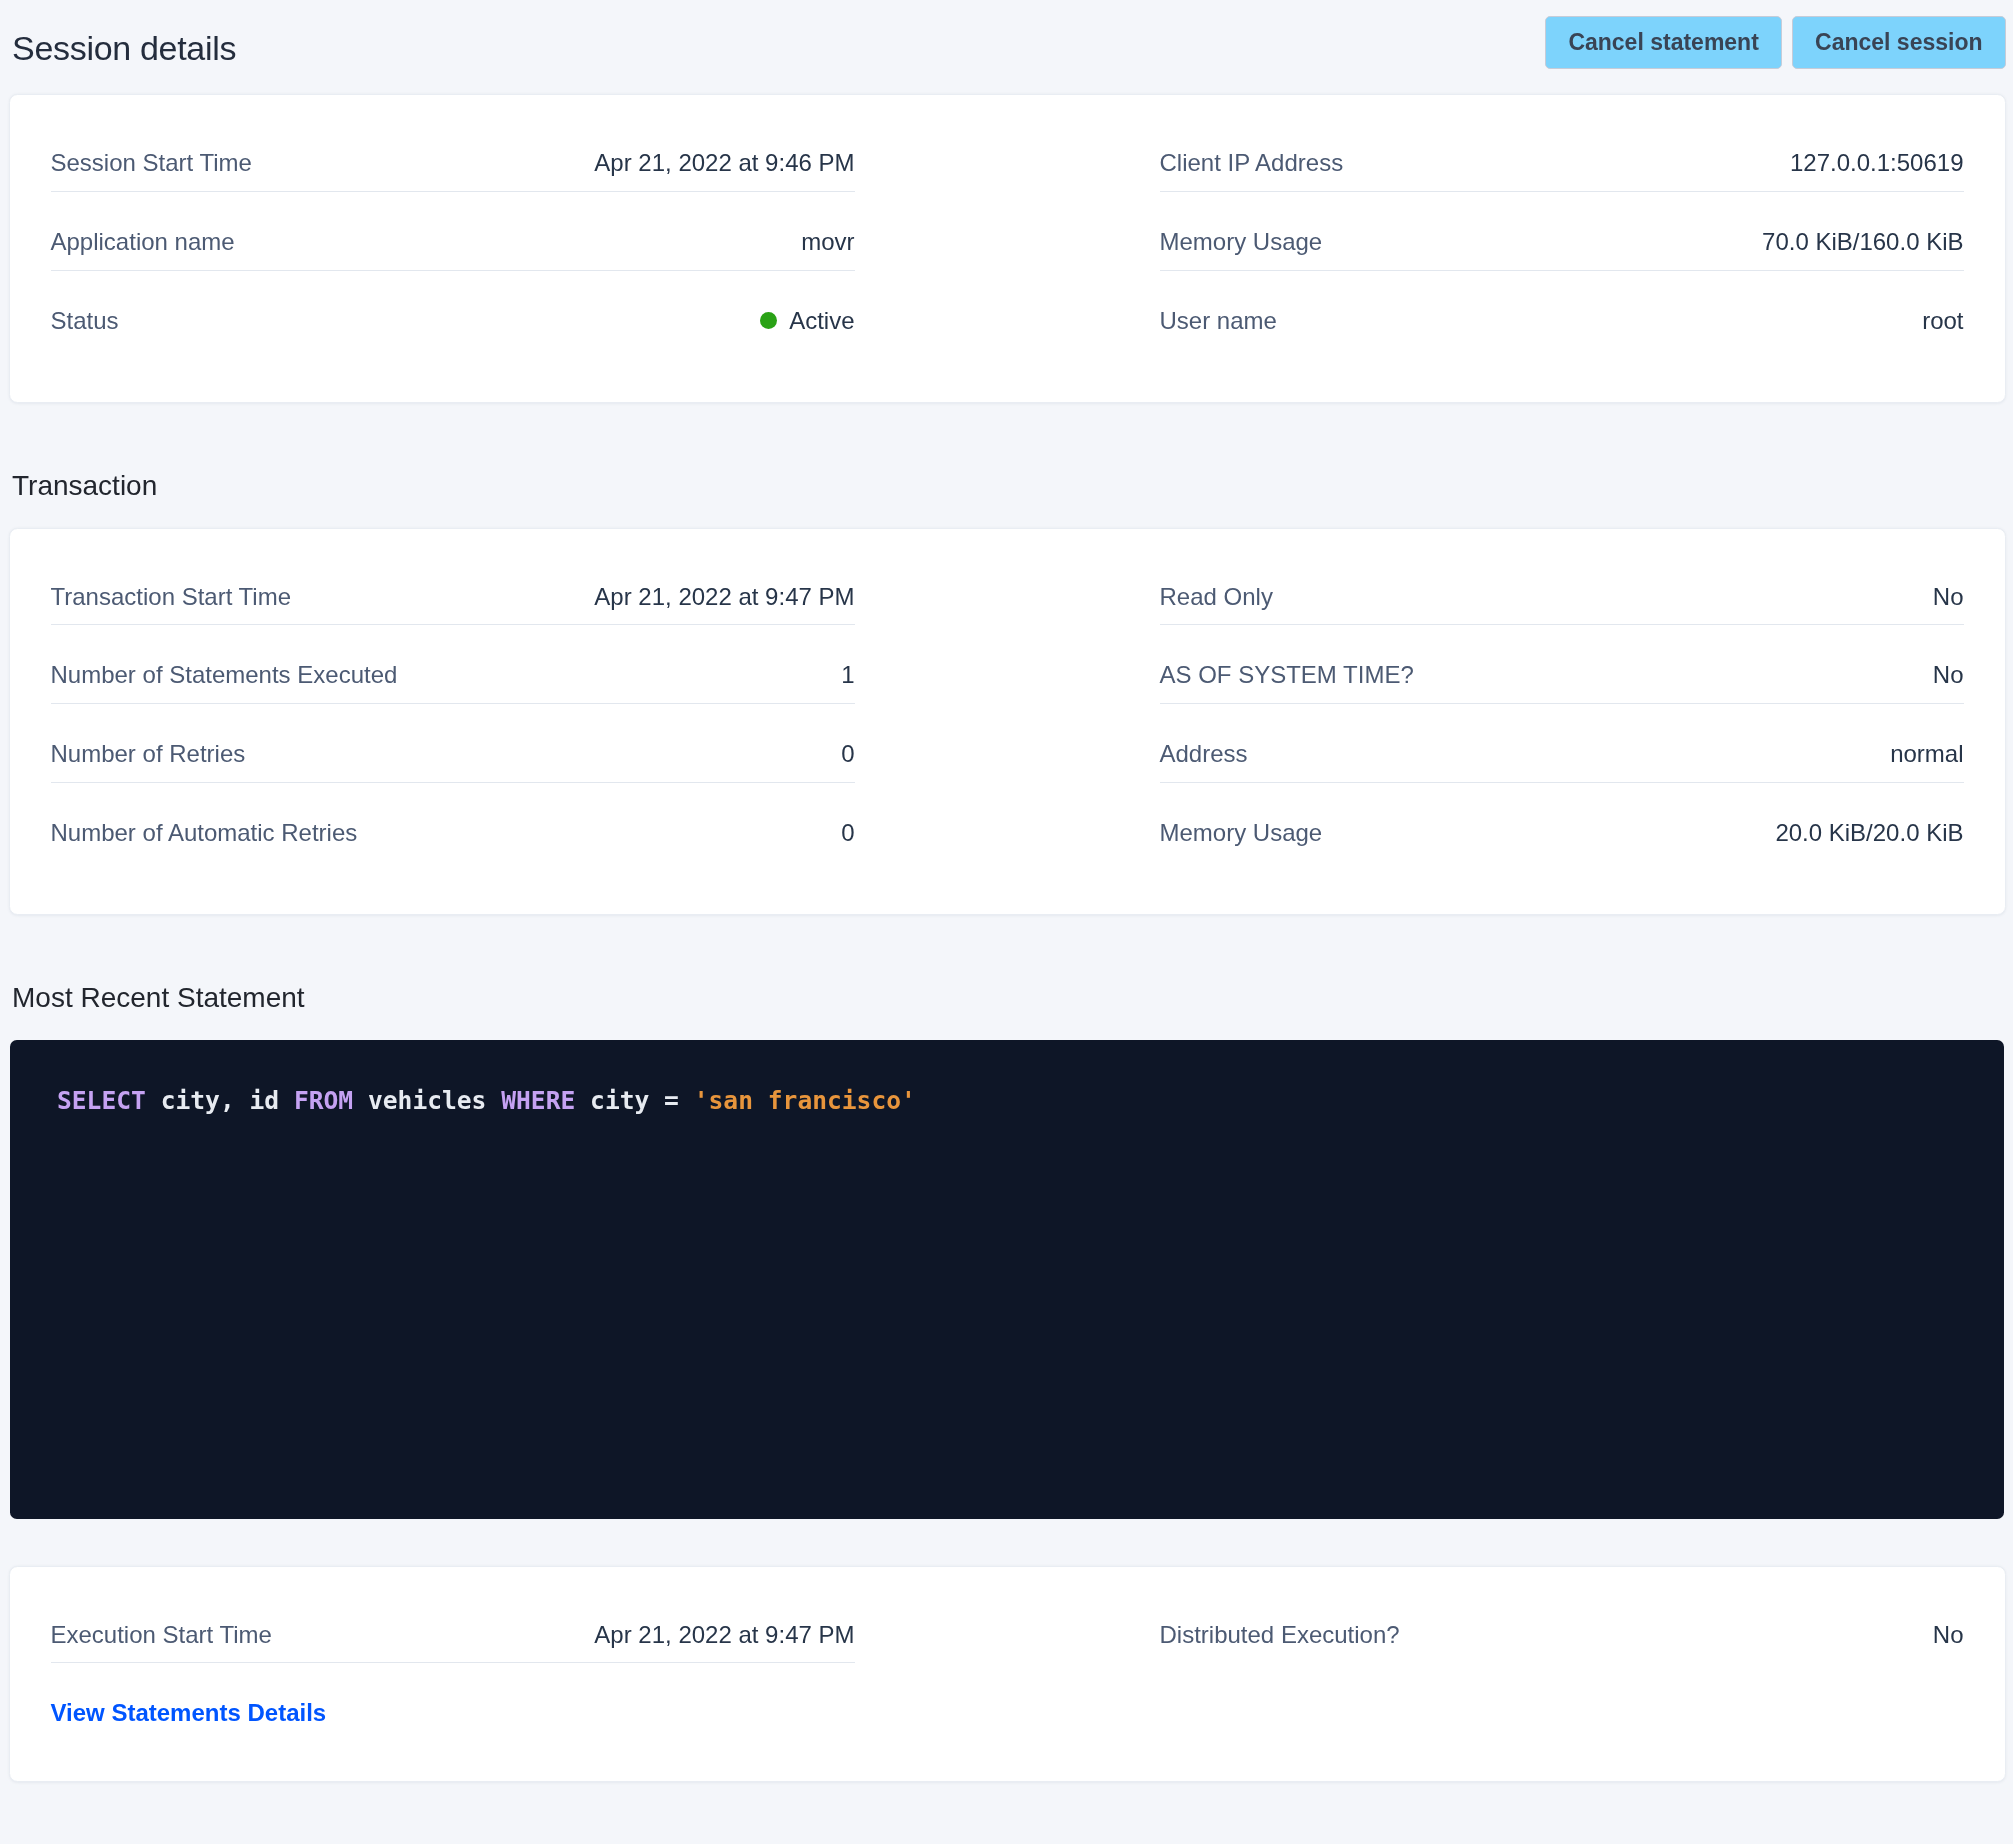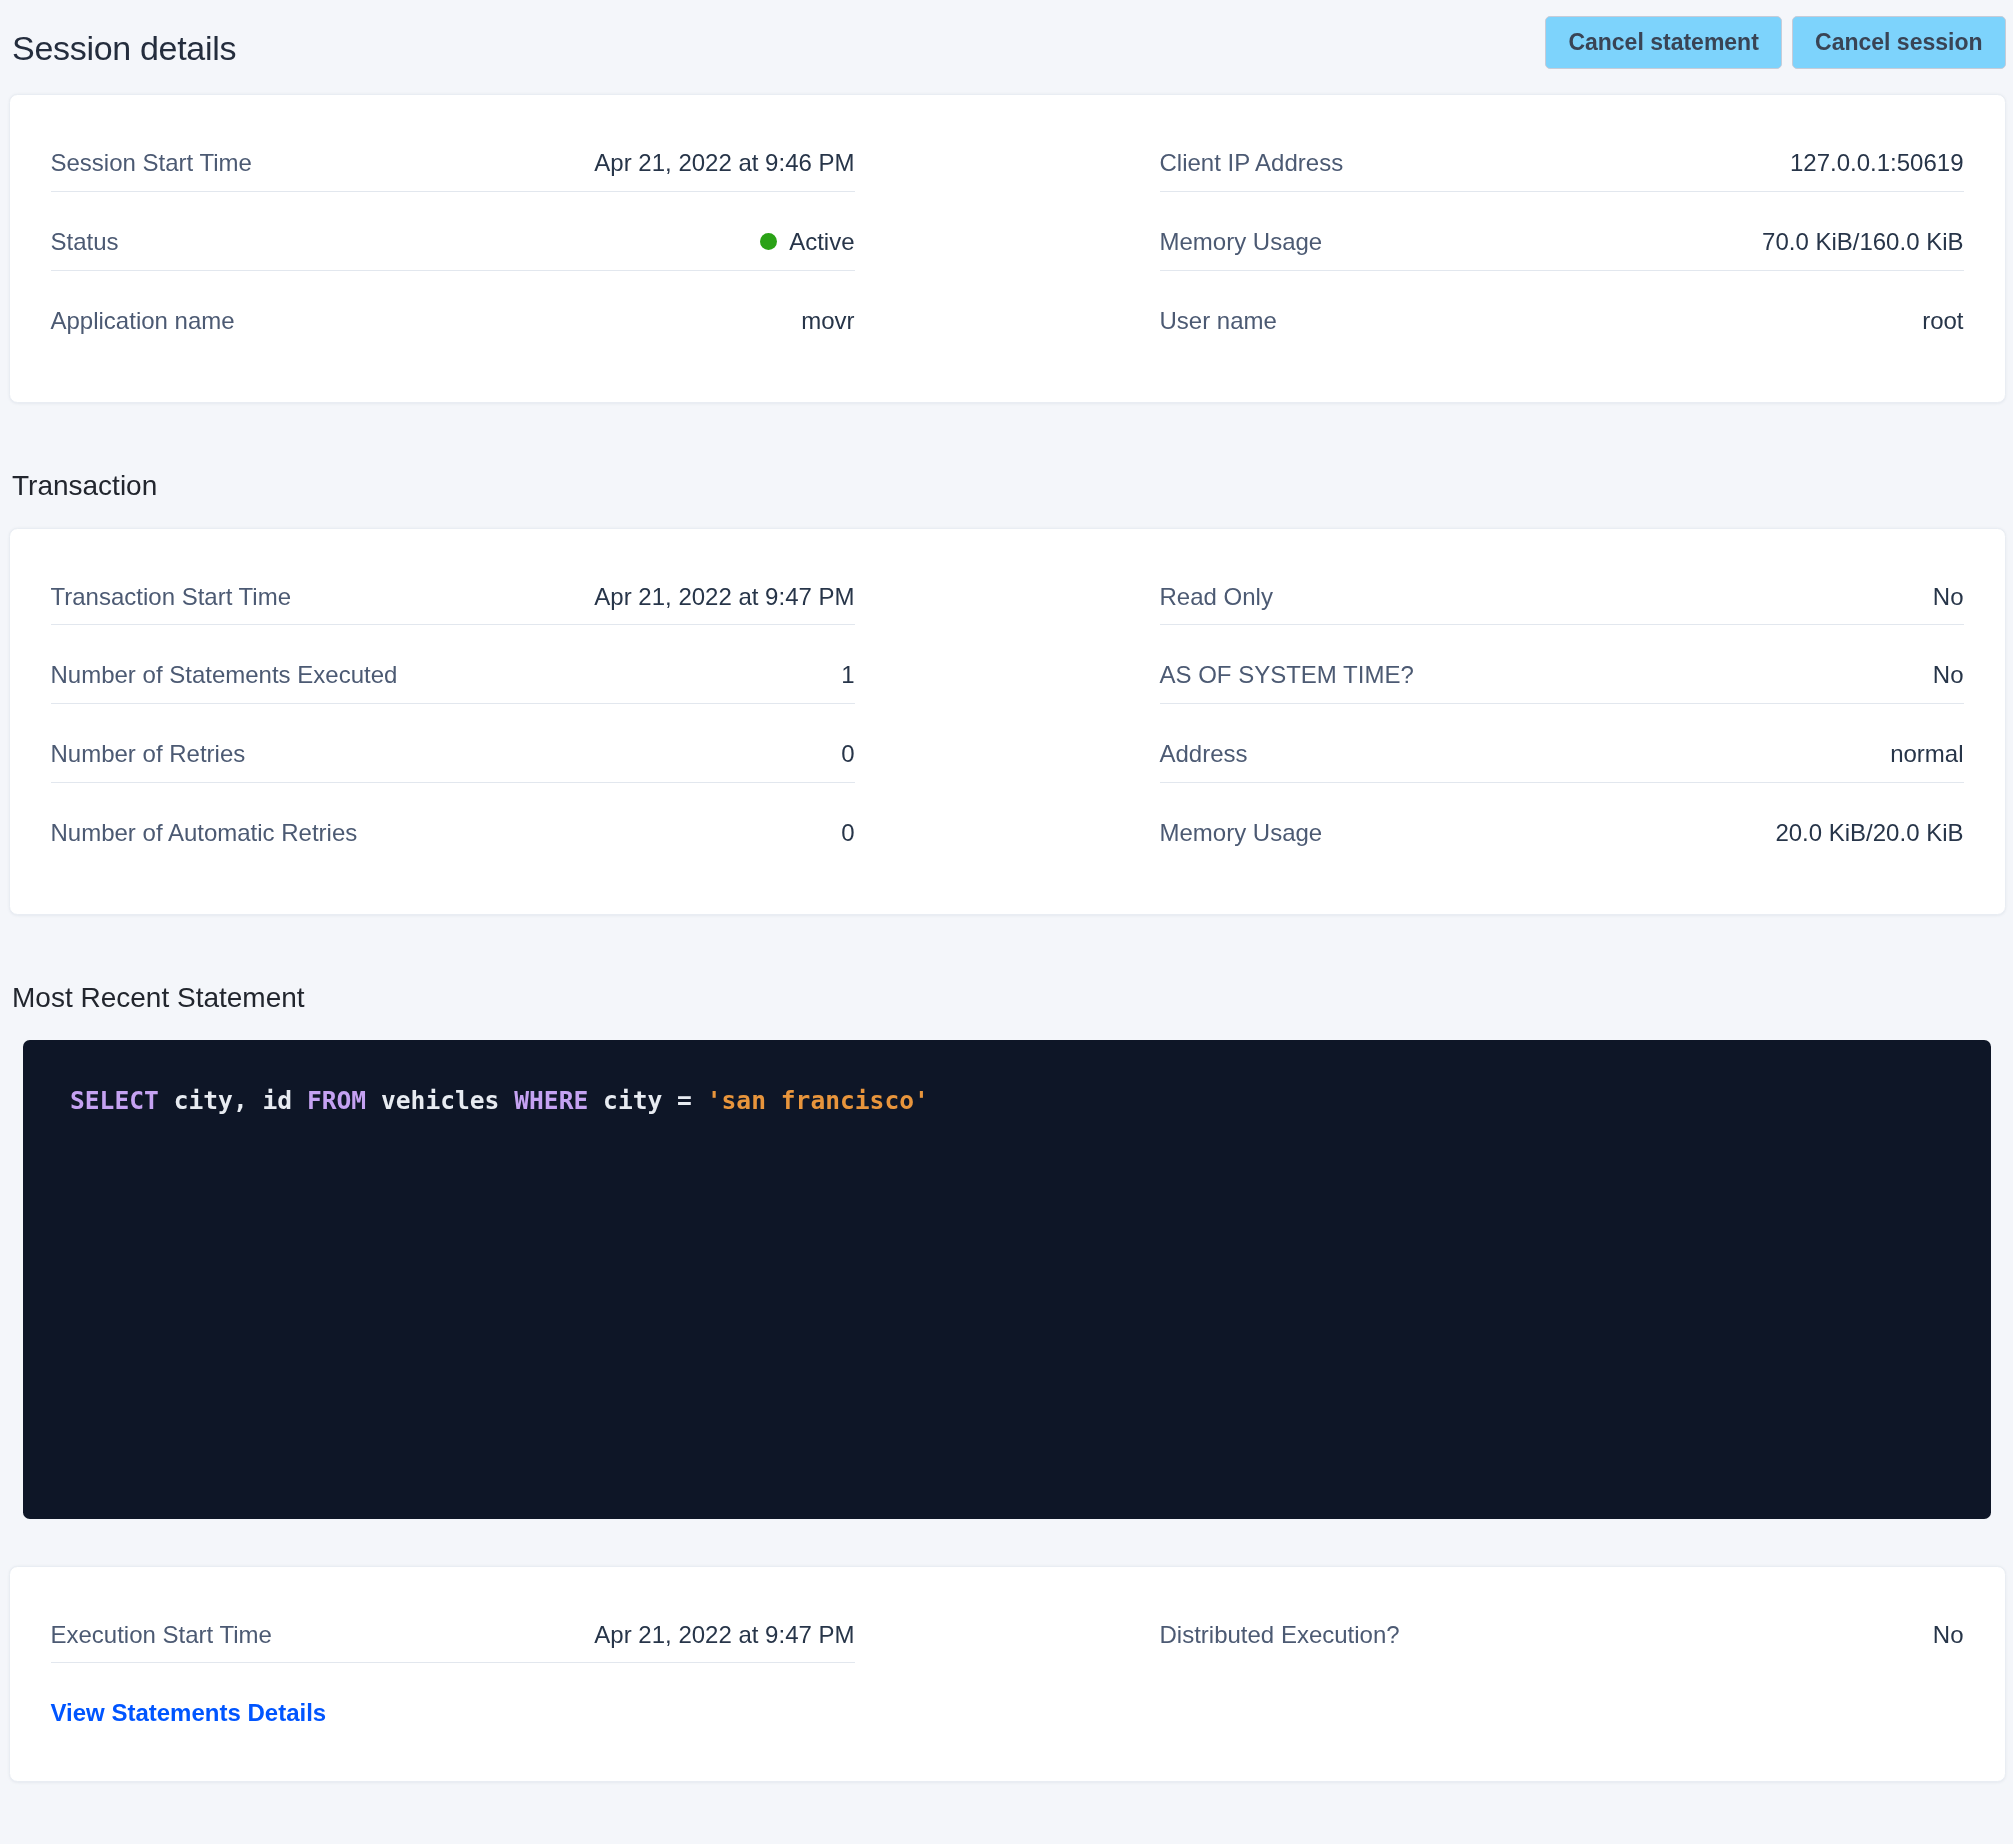--- a/index.html
+++ b/index.html
@@ -87,21 +87,21 @@
   .section-heading {
     font-size: 28px;
     font-weight: 500;
     color: #22262e;
     margin: 66px 0 24.6px 12px;
     line-height: 34px;
   }
 
   
   .code-block {
-    margin: 0 23px;
+    margin: 0 10px;
     background: #0e1627;
     border-radius: 6.8px;
     height: 479px;
     padding: 44px 47px;
     font-family: "DejaVu Sans Mono", "Liberation Mono", monospace;
     font-size: 24.6px;
     font-weight: 700;
     line-height: 34px;
     white-space: pre;
     color: #e7ebf1;
@@ -133,30 +133,30 @@
   </div>
 </div>
 
 <div class="card card-first">
   <div class="col">
     <div class="row">
       <span class="row-label">Session Start Time</span>
       <span class="row-value">Apr 21, 2022 at 9:46 PM</span>
     </div>
     <div class="row">
+      <span class="row-label">Application name</span>
+      <span class="row-value">movr</span>
+    </div>
+    <div class="row">
       <span class="row-label">Status</span>
       <span class="row-value status-value">
         <span class="status-dot"></span>
         <span>Active</span>
       </span>
     </div>
-    <div class="row">
-      <span class="row-label">Application name</span>
-      <span class="row-value">movr</span>
-    </div>
   </div>
   <div class="col">
     <div class="row">
       <span class="row-label">Client IP Address</span>
       <span class="row-value">127.0.0.1:50619</span>
     </div>
     <div class="row">
       <span class="row-label">Memory Usage</span>
       <span class="row-value">70.0 KiB/160.0 KiB</span>
     </div>

